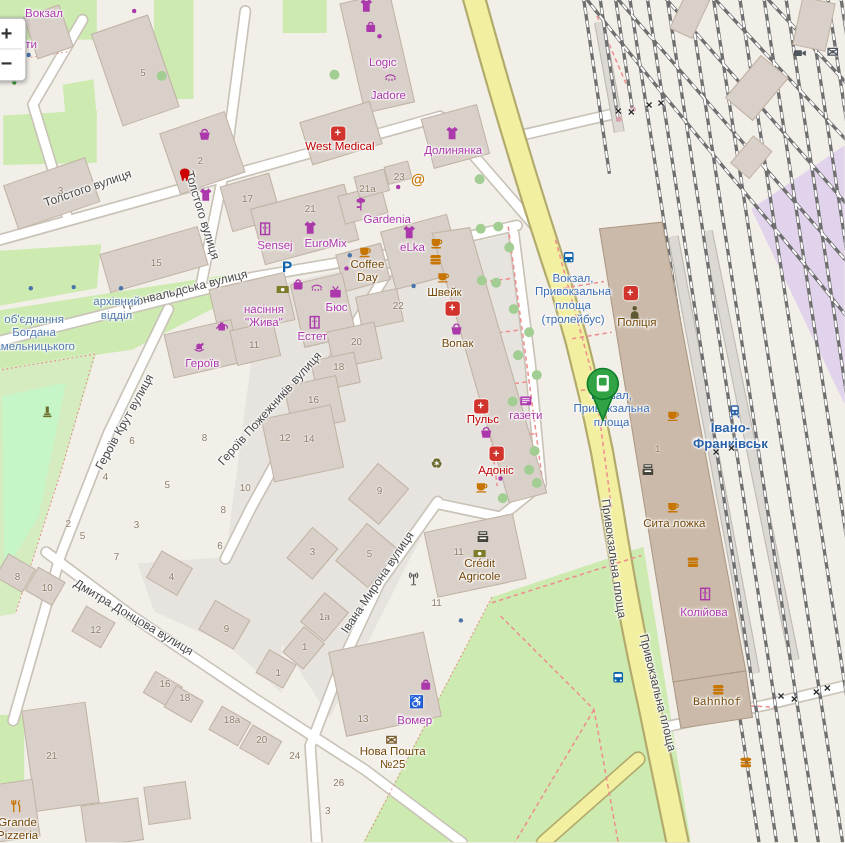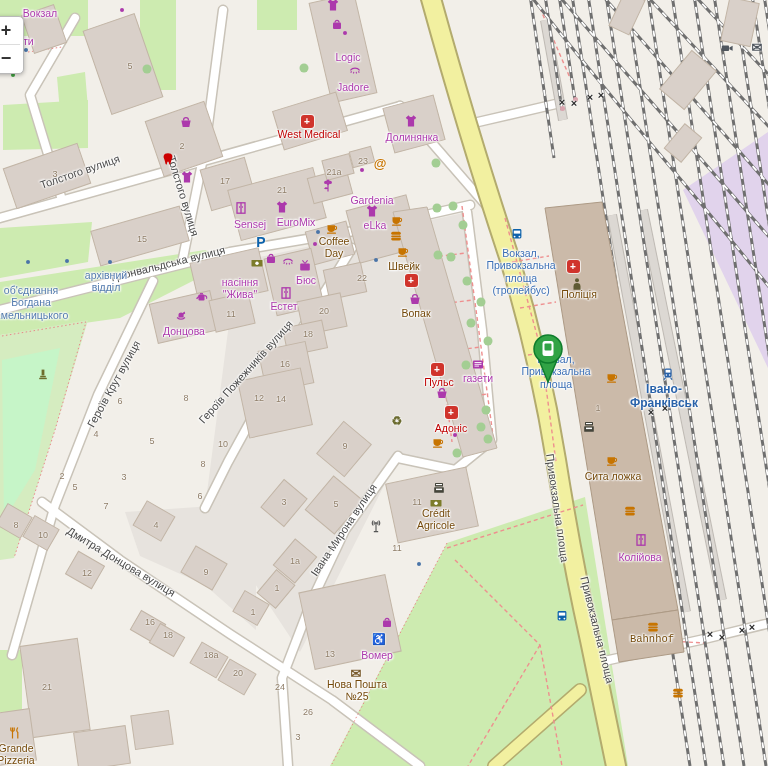--- a/index.html
+++ b/index.html
@@ -388,27 +388,27 @@
 відділ</div>
       <div class="lbl station" style="left: 664px; top: 396px; transform: translate(-50%, -50%);">Івано-
 Франківськ</div>
       <div class="lbl shop" style="left: 40px; top: 13px; transform: translate(-50%, -50%);">Вокзал</div>
       <div class="lbl shop" style="left: 26px; top: 41px; transform: translate(-50%, -50%);">кти</div>
       <div class="lbl shop" style="left: 348px; top: 57px; transform: translate(-50%, -50%);">Logic</div>
       <div class="lbl shop" style="left: 353px; top: 87px; transform: translate(-50%, -50%);">Jadore</div>
       <div class="lbl shop" style="left: 412px; top: 137px; transform: translate(-50%, -50%);">Долинянка</div>
       <div class="lbl shop" style="left: 250px; top: 224px; transform: translate(-50%, -50%);">Sensej</div>
       <div class="lbl shop" style="left: 296px; top: 222px; transform: translate(-50%, -50%);">EuroMix</div>
-      <div class="lbl shop" style="left: 348px; top: 200px; transform: translate(-50%, -50%); padding-left: 48px;">Gardenia</div>
+      <div class="lbl shop" style="left: 328px; top: 200px; transform: translate(-50%, -50%); padding-left: 48px;">Gardenia</div>
       <div class="lbl shop" style="left: 375px; top: 225px; transform: translate(-50%, -50%);">eLka</div>
       <div class="lbl shop" style="left: 240px; top: 288px; transform: translate(-50%, -50%);">насіння
 "Жива"</div>
       <div class="lbl shop" style="left: 306px; top: 280px; transform: translate(-50%, -50%);">Бюс</div>
       <div class="lbl shop" style="left: 284px; top: 306px; transform: translate(-50%, -50%);">Естет</div>
-      <div class="lbl shop" style="left: 184px; top: 331px; transform: translate(-50%, -50%);">Донцова</div>
+      <div class="lbl shop" style="left: 184px; top: 331px; transform: translate(-50%, -50%);">Героїв</div>
       <div class="lbl shop" style="left: 478px; top: 378px; transform: translate(-50%, -50%);">газети</div>
       <div class="lbl shop" style="left: 640px; top: 557px; transform: translate(-50%, -50%);">Колійова</div>
       <div class="lbl shop" style="left: 377px; top: 655px; transform: translate(-50%, -50%);">Вомер</div>
       <div class="lbl amenity" style="left: 334px; top: 247px; transform: translate(-50%, -50%);">Coffee
 Day</div>
       <div class="lbl amenity" style="left: 404px; top: 266px; transform: translate(-50%, -50%);">Швейк</div>
       <div class="lbl amenity" style="left: 416px; top: 313px; transform: translate(-50%, -50%);">Вопак</div>
       <div class="lbl amenity" style="left: 579px; top: 294px; transform: translate(-50%, -50%);">Поліція</div>
       <div class="lbl amenity" style="left: 613px; top: 476px; transform: translate(-50%, -50%);">Сита ложка</div>
       <div class="lbl amenity" style="left: 652px; top: 639px; transform: translate(-50%, -50%); font-family: Liberation Mono, monospace;">Bahnhof</div>
@@ -448,21 +448,21 @@
       <div class="lbl hn" style="left: 200px; top: 496px; transform: translate(-50%, -50%);">6</div>
       <div class="lbl hn" style="left: 106px; top: 506px; transform: translate(-50%, -50%);">7</div>
       <div class="lbl hn" style="left: 345px; top: 446px; transform: translate(-50%, -50%);">9</div>
       <div class="lbl hn" style="left: 284px; top: 502px; transform: translate(-50%, -50%);">3</div>
       <div class="lbl hn" style="left: 336px; top: 504px; transform: translate(-50%, -50%);">5</div>
       <div class="lbl hn" style="left: 295px; top: 561px; transform: translate(-50%, -50%);">1a</div>
       <div class="lbl hn" style="left: 277px; top: 588px; transform: translate(-50%, -50%);">1</div>
       <div class="lbl hn" style="left: 417px; top: 502px; transform: translate(-50%, -50%);">11</div>
       <div class="lbl hn" style="left: 397px; top: 548px; transform: translate(-50%, -50%);">11</div>
       <div class="lbl hn" style="left: 330px; top: 654px; transform: translate(-50%, -50%);">13</div>
-      <div class="lbl hn" style="left: 280px; top: 687px; transform: translate(-50%, -50%); text-align: right;">24</div>
+      <div class="lbl hn" style="left: 268px; top: 687px; transform: translate(-50%, -50%); text-align: right;">24</div>
       <div class="lbl hn" style="left: 308px; top: 712px; transform: translate(-50%, -50%);">26</div>
       <div class="lbl hn" style="left: 298px; top: 737px; transform: translate(-50%, -50%);">3</div>
       <div class="lbl hn" style="left: 16px; top: 525px; transform: translate(-50%, -50%);">8</div>
       <div class="lbl hn" style="left: 43px; top: 535px; transform: translate(-50%, -50%);">10</div>
       <div class="lbl hn" style="left: 87px; top: 573px; transform: translate(-50%, -50%);">12</div>
       <div class="lbl hn" style="left: 156px; top: 525px; transform: translate(-50%, -50%);">4</div>
       <div class="lbl hn" style="left: 206px; top: 572px; transform: translate(-50%, -50%);">9</div>
       <div class="lbl hn" style="left: 253px; top: 612px; transform: translate(-50%, -50%);">1</div>
       <div class="lbl hn" style="left: 150px; top: 622px; transform: translate(-50%, -50%);">16</div>
       <div class="lbl hn" style="left: 168px; top: 635px; transform: translate(-50%, -50%);">18</div>

